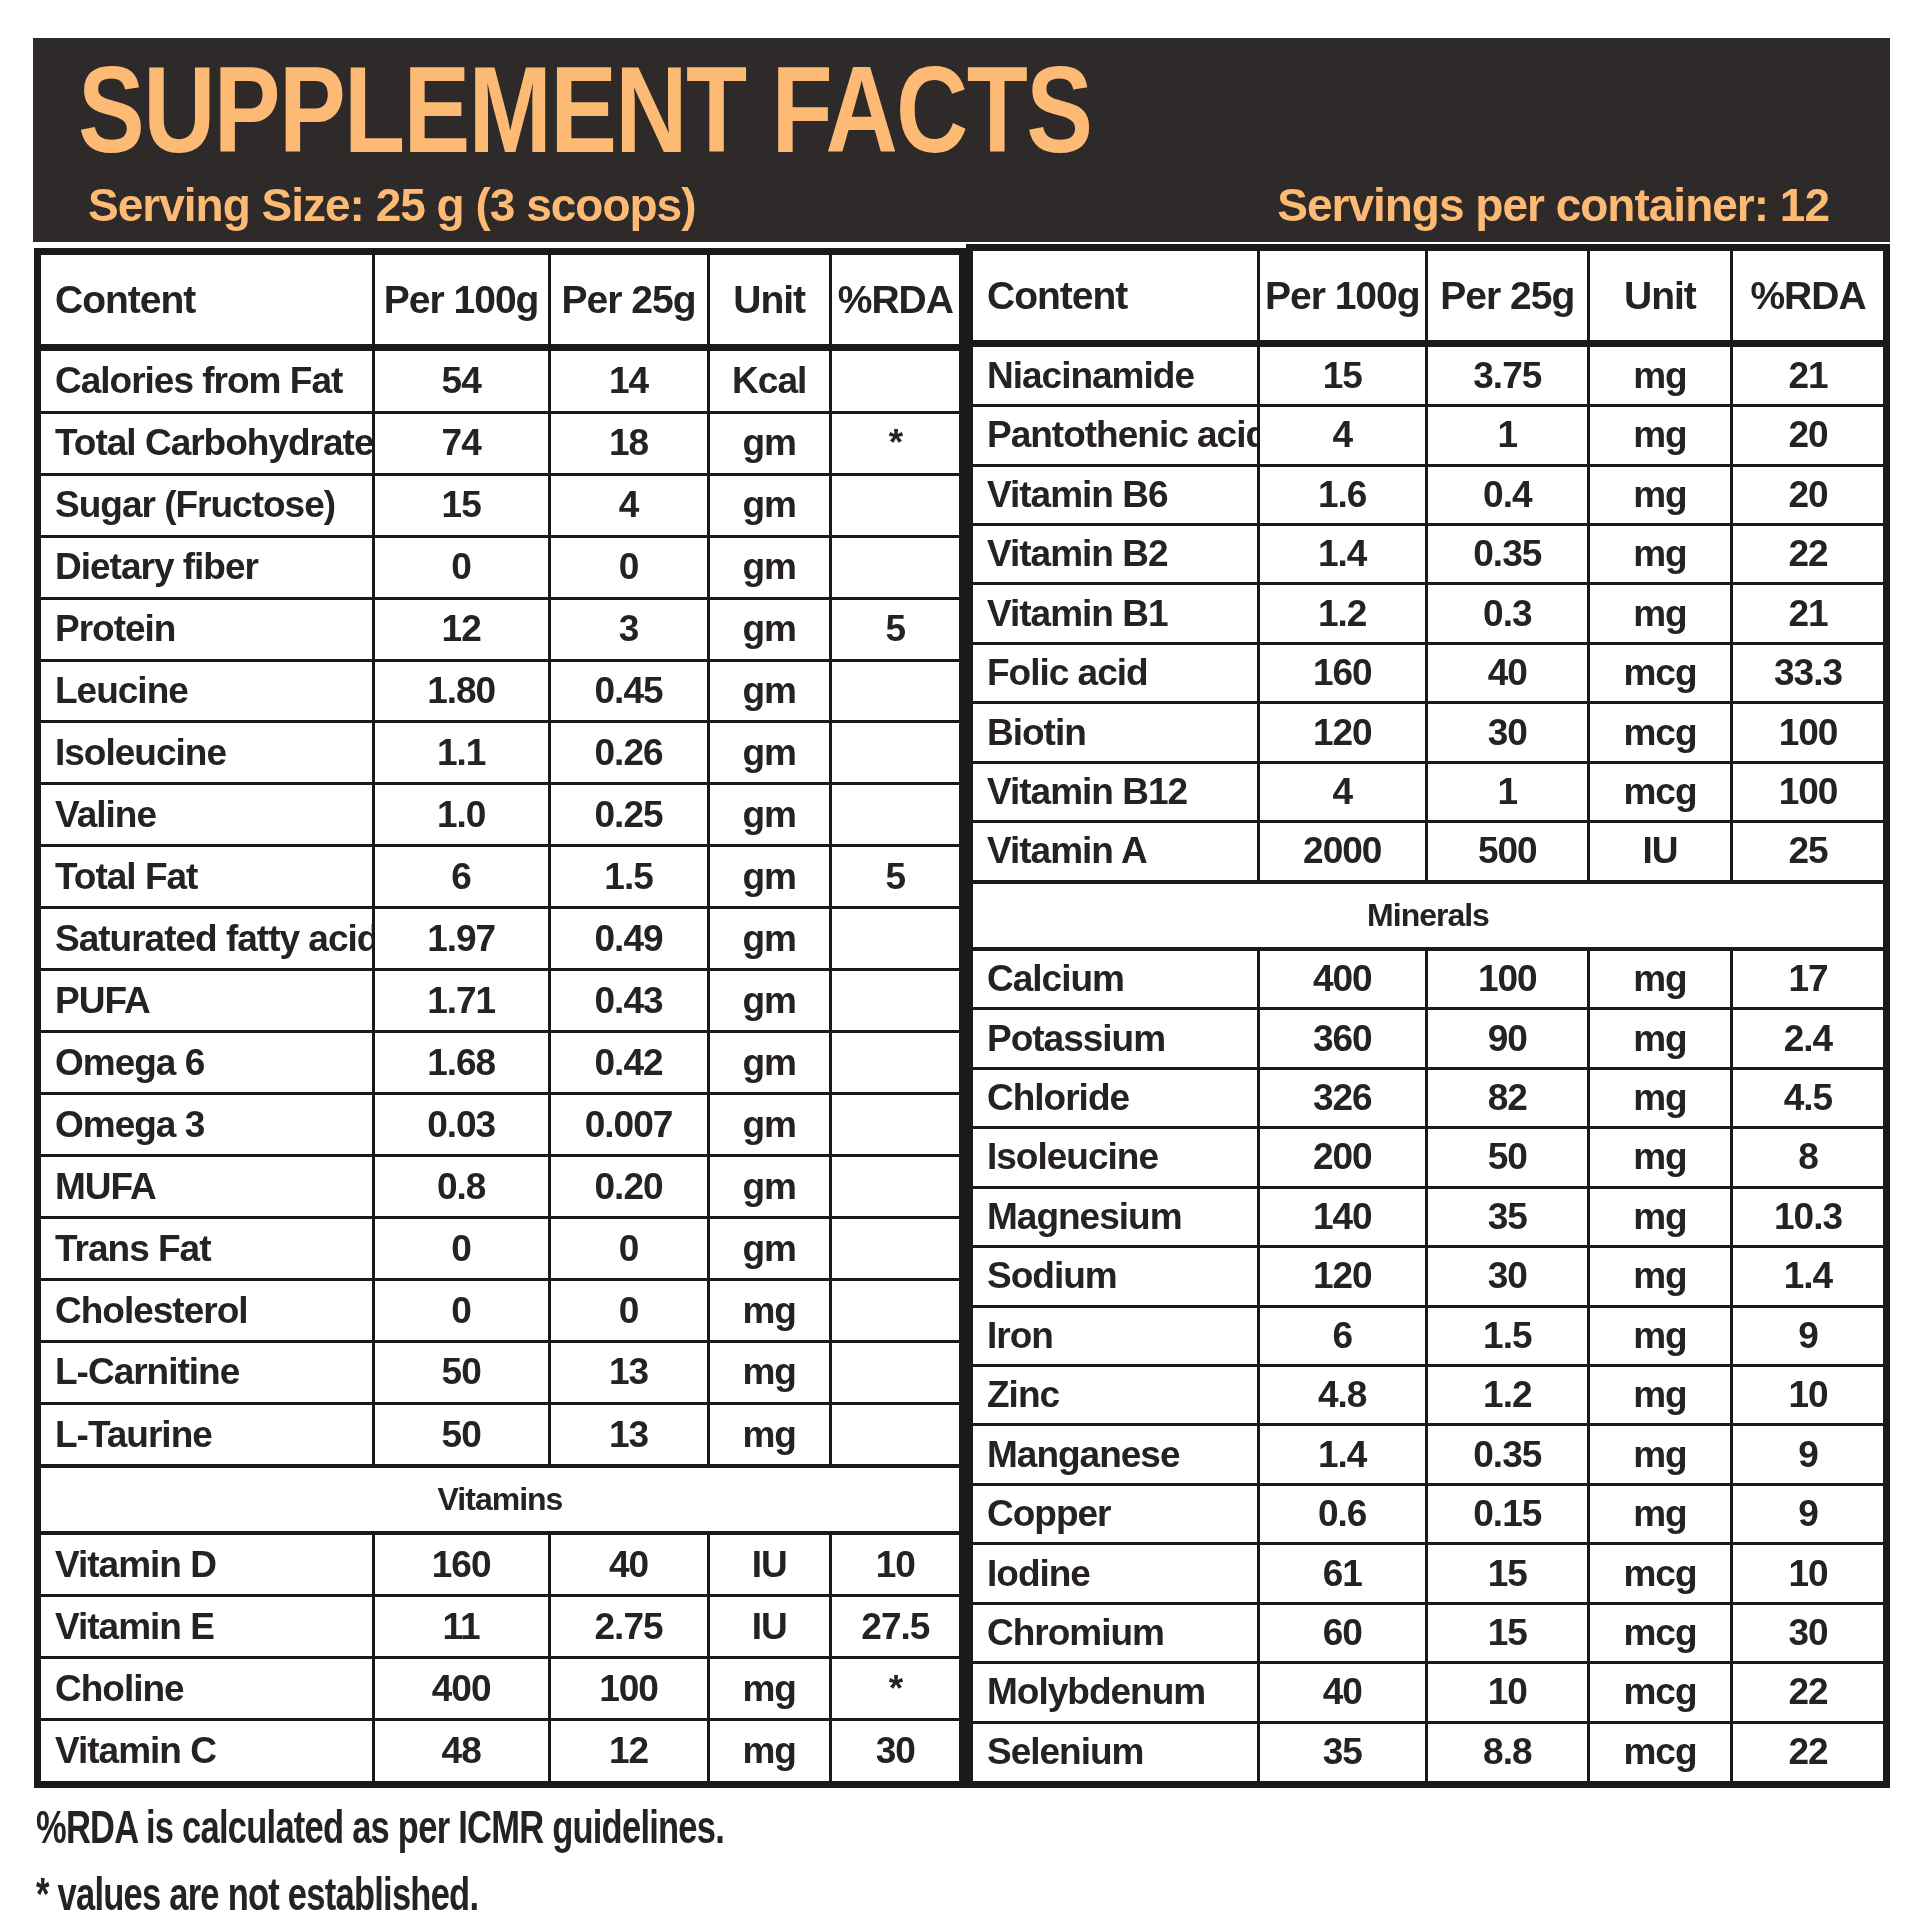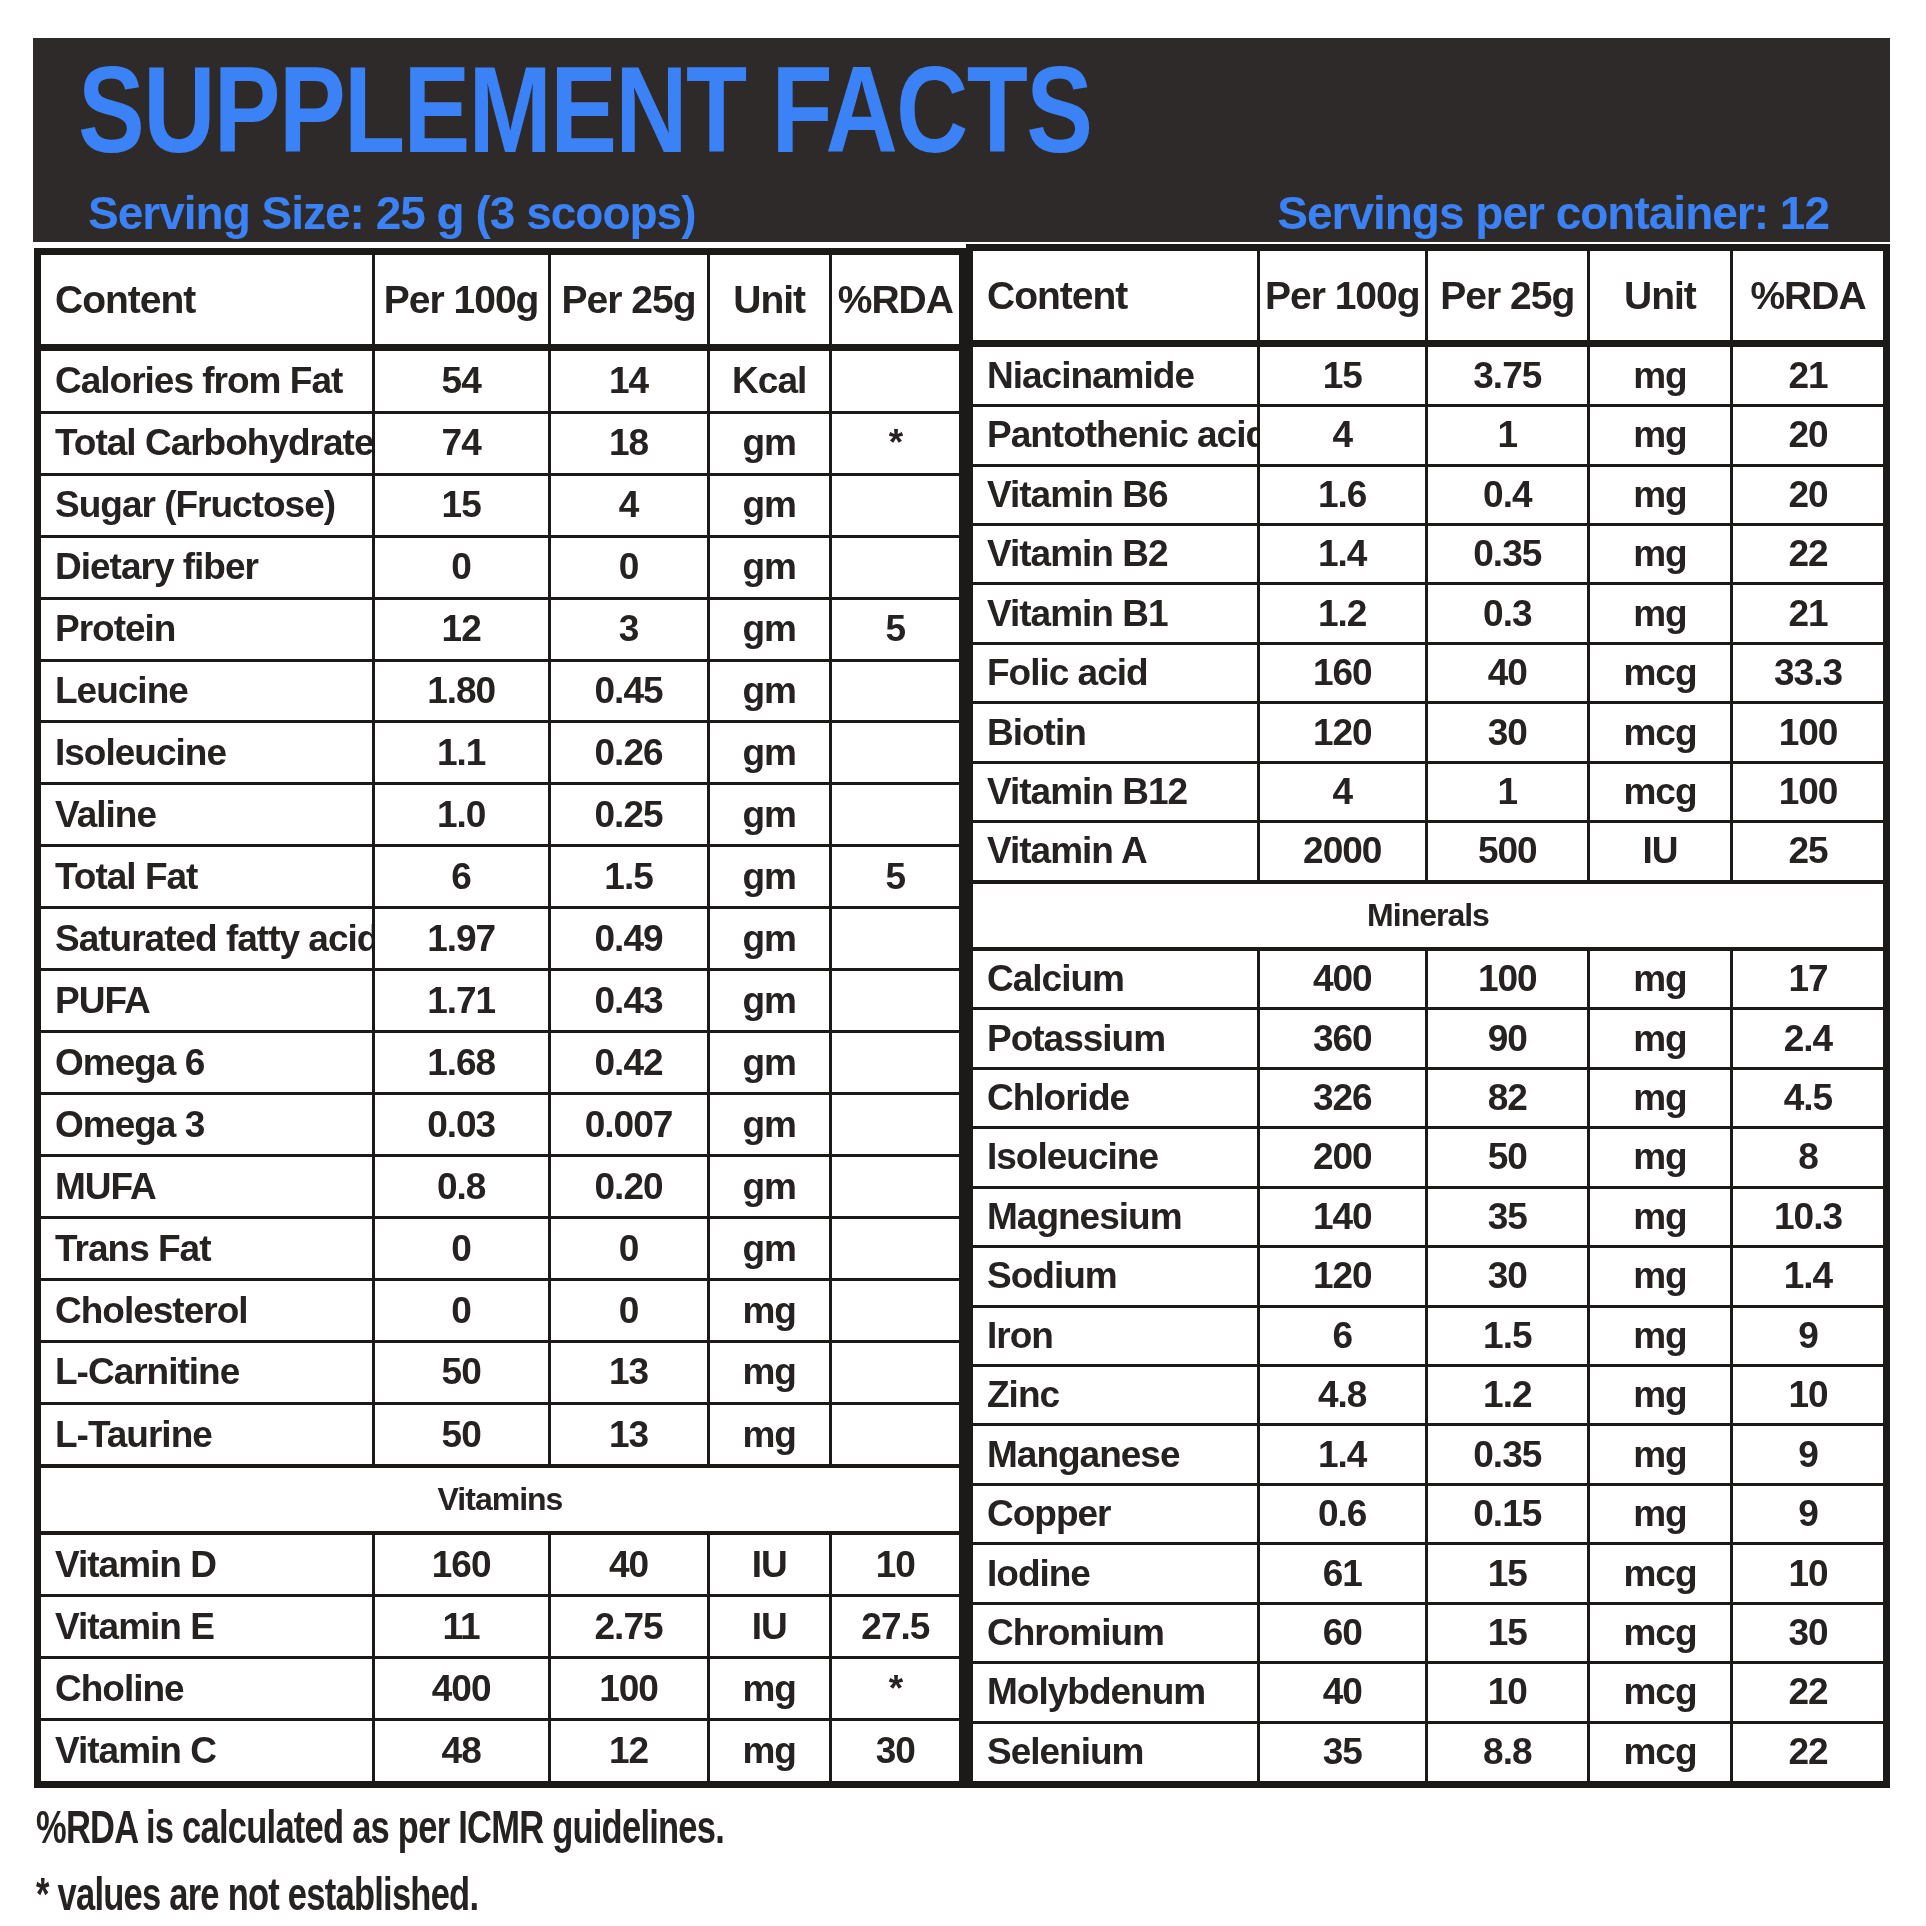--- a/index.html
+++ b/index.html
@@ -14,30 +14,30 @@
     width:1927px;height:1927px;
     background:var(--bg);
     font-family:"Liberation Sans","DejaVu Sans",sans-serif;
     color:var(--text);
   }
   .page{position:relative;width:1927px;height:1927px;overflow:hidden;}
 
   
   .masthead{
     position:absolute;left:33px;top:38px;width:1857px;height:204px;
-    background:var(--header-bg);color:#3b82f6;
+    background:var(--header-bg);color:#fdba74;
   }
   .masthead h1{
     margin:0;padding:10px 0 0 55px;
     font-size:122px;line-height:1.02;font-weight:bold;
     letter-spacing:-2px;white-space:nowrap;
     transform:scaleX(0.82);transform-origin:left top;
   }
   .masthead-row{
-    position:absolute;left:55px;right:61px;bottom:2px;
+    position:absolute;left:55px;right:61px;bottom:10px;
     display:flex;justify-content:space-between;align-items:baseline;
     font-size:46px;font-weight:bold;letter-spacing:-1px;
   }
 
   
   .tables{position:absolute;left:34px;top:244px;display:flex;align-items:flex-end;}
   table.facts{
     border-collapse:collapse;table-layout:fixed;
     border:7px solid var(--border);
     background:#fff;

